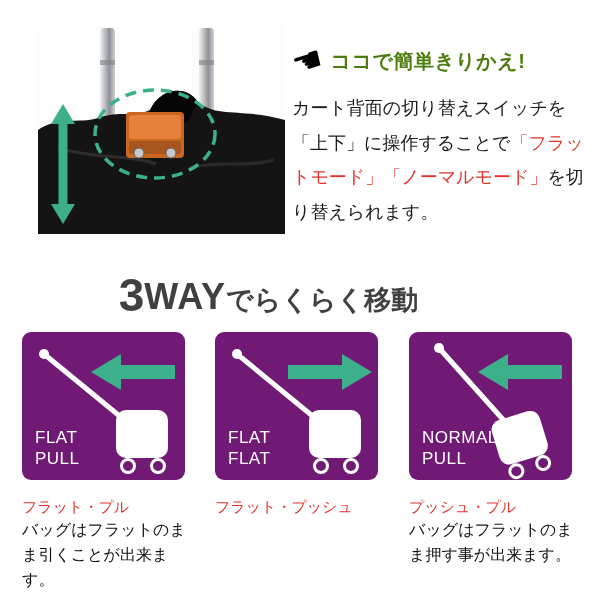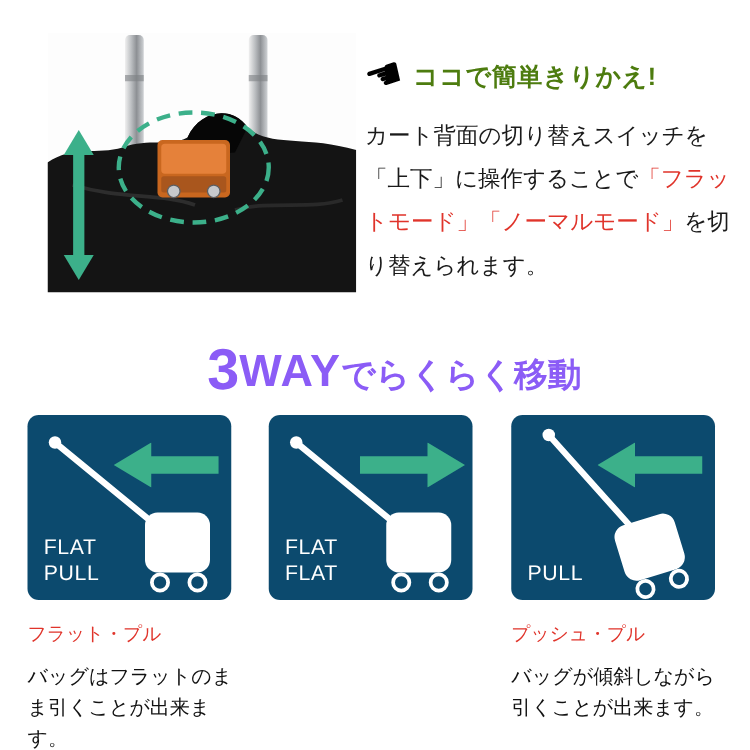--- a/index.html
+++ b/index.html
@@ -12,35 +12,35 @@
   .photo{position:absolute;left:38px;top:26px;width:247px;height:208px;}
   .photo svg{width:100%;height:100%;display:block;}
   
   .intro{position:absolute;left:292px;top:44px;width:294px;}
   .intro-head{display:flex;align-items:center;gap:8px;}
   .hand{font-size:34px;line-height:1;transform:rotate(-18deg);color:#000;}
   .headline{font-size:20px;font-weight:bold;letter-spacing:0.5px;color:#4d7c0f;}
   .body-text{margin-top:13px;font-size:18px;line-height:1.92;color:#1a1a1a;}
   .red{color:#e0342b;}
   
-  .way-heading{position:absolute;left:0;top:268px;width:537px;text-align:center;color:#8b5cf6;padding-left:47px;}
+  .way-heading{position:absolute;left:0;top:268px;width:537px;text-align:center;color:#404040;}
   .way-num{font-size:46px;font-weight:800;vertical-align:-2px;}
   .way-way{font-size:36px;font-weight:800;letter-spacing:1px;}
   .way-rest{font-size:27px;font-weight:700;}
   
-  .panel{position:absolute;top:332px;width:163px;height:148px;background:#0c4a6e;border-radius:9px;}
+  .panel{position:absolute;top:332px;width:163px;height:148px;background:#701a75;border-radius:9px;}
   .panel-1{left:22px;} .panel-2{left:215px;} .panel-3{left:409px;}
   .panel svg.cart{position:absolute;inset:0;width:100%;height:100%;}
   .panel .arrow{position:absolute;top:22px;width:84px;height:36px;}
   .arrow-left{right:10px;} .arrow-right{right:6px;}
   .panel-label{position:absolute;left:13px;bottom:10px;color:#fff;font-size:17px;line-height:1.28;letter-spacing:0.5px;}
   
   .caption{position:absolute;top:498px;width:170px;}
   .cap-1{left:22px;} .cap-2{left:215px;} .cap-3{left:409px;}
-  .caption-title{color:#e0342b;font-size:15px;margin-bottom:13px;}
+  .caption-title{color:#e0342b;font-size:15px;margin-bottom:1px;}
   .caption-body{font-size:16px;line-height:1.55;color:#111;word-break:break-all;}
 </style>
 </head>
 <body>
 
 <div class="photo">
   <svg viewBox="0 0 247 208">
     <defs>
       <linearGradient id="pole" x1="0" y1="0" x2="1" y2="0">
         <stop offset="0" stop-color="#f0f0f0"></stop>
@@ -127,26 +127,28 @@
     <g transform="rotate(-17 124 132)">
       <rect x="94" y="80" width="50" height="46" rx="10" fill="#fff"></rect>
       <circle cx="106" cy="134" r="6.5" fill="none" stroke="#fff" stroke-width="3"></circle>
       <circle cx="134" cy="134" r="6.5" fill="none" stroke="#fff" stroke-width="3"></circle>
     </g>
   </svg>
   <svg class="arrow arrow-left" viewBox="0 0 84 36">
     <polygon points="0,18 30,0 30,11 84,11 84,25 30,25 30,36" fill="#3cb08a"></polygon>
   </svg>
   <div class="panel-label">
+    <div>NORMAL</div>
     <div>PULL</div>
   </div>
 </div>
 
 <div class="caption cap-1">
   <div class="caption-title">フラット・プル</div>
   <div class="caption-body">バッグはフラットのまま引くことが出来ます。</div>
 </div>
 <div class="caption cap-2">
+  <div class="caption-title">フラット・プッシュ</div>
 </div>
 <div class="caption cap-3">
   <div class="caption-title">プッシュ・プル</div>
-  <div class="caption-body">バッグが傾斜しながら引くことが出来ます。</div>
+  <div class="caption-body">バッグはフラットのまま押す事が出来ます。</div>
 </div>
 
 </body></html>

